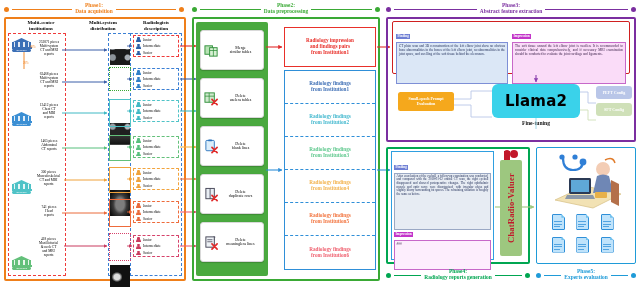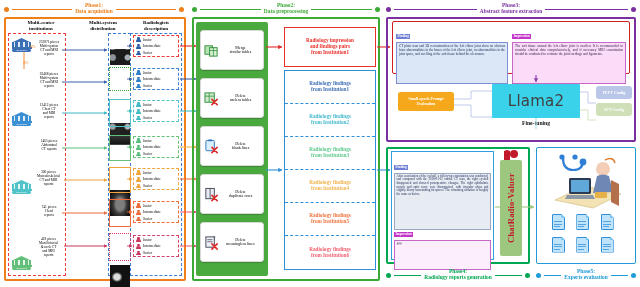--- a/index.html
+++ b/index.html
@@ -44,21 +44,21 @@
 
   
   .opcard{background:#fff;border:0.7px solid #d9d9d9;border-radius:3px;display:flex;align-items:center;gap:2px;padding:0 3px;box-shadow:0 0.5px 1px rgba(0,0,0,.18);}
   .opcard .txt{font-size:4px;line-height:1.1;text-align:center;flex:1;}
   .finditem{display:flex;align-items:center;justify-content:center;text-align:center;font-size:5.2px;line-height:1.12;font-weight:bold;}
 
   .tagchip{display:inline-block;color:#fff;font-size:3.4px;line-height:1.5;padding:0 1.5px;font-weight:bold;}
 
   .para{font-size:3.35px;line-height:1.22;text-align:justify;}
 
-  .llama{display:flex;align-items:center;justify-content:center;background:#3ad2ea;border-radius:1px;color:#404040;font-family:"DejaVu Sans",sans-serif;font-size:15px;letter-spacing:.2px;}
+  .llama{display:flex;align-items:center;justify-content:center;background:#3ad2ea;border-radius:6px;color:#000000;font-family:"DejaVu Sans",sans-serif;font-size:15px;letter-spacing:.2px;font-weight:bold;}
   .cfgchip{display:flex;align-items:center;justify-content:center;border-radius:3px;font-size:4px;color:#fff;font-weight:bold;text-align:center;}
 
   .vert{writing-mode:vertical-rl;text-orientation:mixed;transform:rotate(180deg);}
 
   .doc{position:relative;width:13px;height:16px;}
   .doc .pg{position:absolute;inset:0;background:#bfe3fb;border:0.7px solid #2f8fd8;border-radius:1px;clip-path:polygon(0 0,72% 0,100% 24%,100% 100%,0 100%);}
   .doc .fold{position:absolute;right:0;top:0;width:28%;height:24%;background:#6fc0ee;clip-path:polygon(0 0,100% 100%,0 100%);}
   .doc .ln{position:absolute;left:2px;height:0.8px;background:#2f8fd8;opacity:.75;}
 
   svg{display:block;overflow:visible;}

